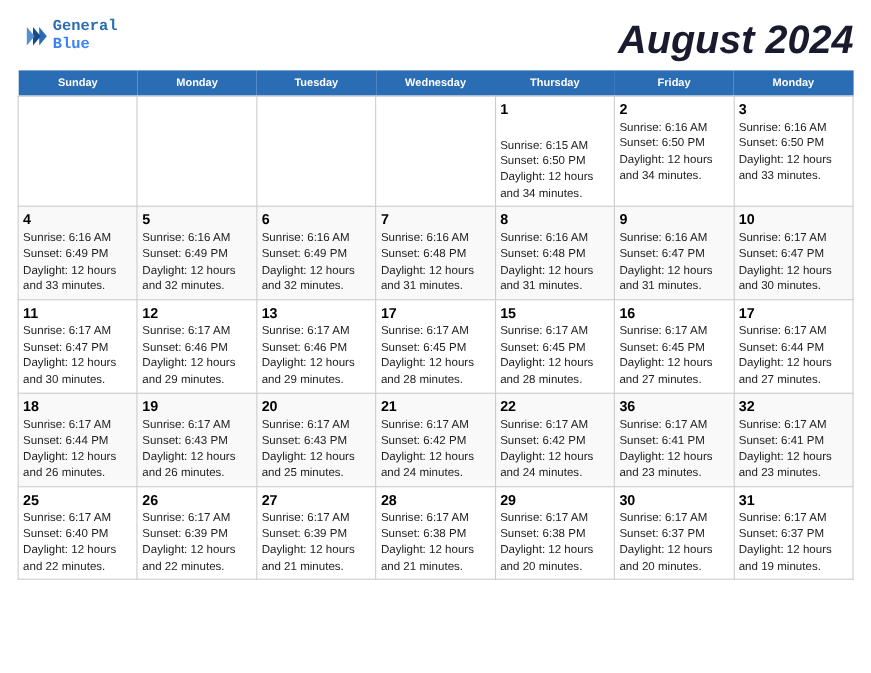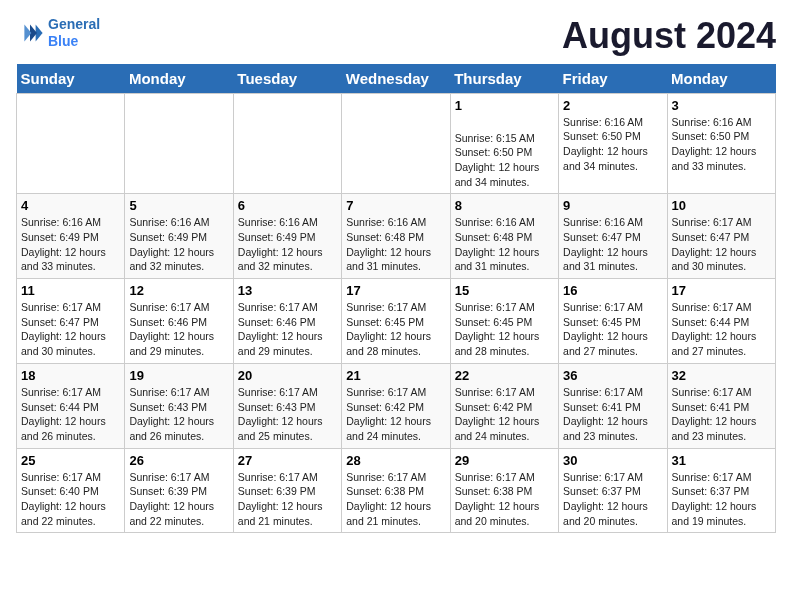--- a/index.html
+++ b/index.html
@@ -19,52 +19,54 @@
     .logo {
       display: flex;
       align-items: center;
       gap: 4px;
     }
     .logo-text {
       font-size: 14px;
       font-weight: bold;
       color: #1a1a2e;
       line-height: 1.2;
+      font-family: Liberation Mono, monospace;
     }
     .logo-text span {
       color: #2a6db5;
     }
     .logo-icon {
       width: 28px;
       height: 28px;
     }
     .title-section {
       text-align: center;
+      font-style: italic;
     }
     .main-title {
       font-size: 36px;
       font-weight: bold;
       color: #1a1a2e;
       line-height: 1.1;
     }
     .subtitle {
       font-size: 16px;
       color: #333;
     }
     table {
       width: 100%;
       border-collapse: collapse;
       font-size: 11px;
     }
     thead tr th {
       background-color: #2a6db5;
       color: #fff;
       padding: 6px 4px;
-      text-align: left;
-      font-size: 15px;
+      text-align: center;
+      font-size: 10px;
       font-weight: bold;
     }
     tbody tr td {
       border: 1px solid #ccc;
       padding: 4px;
       vertical-align: top;
       width: calc(100% / 7);
       min-height: 80px;
       background: #fff;
     }

